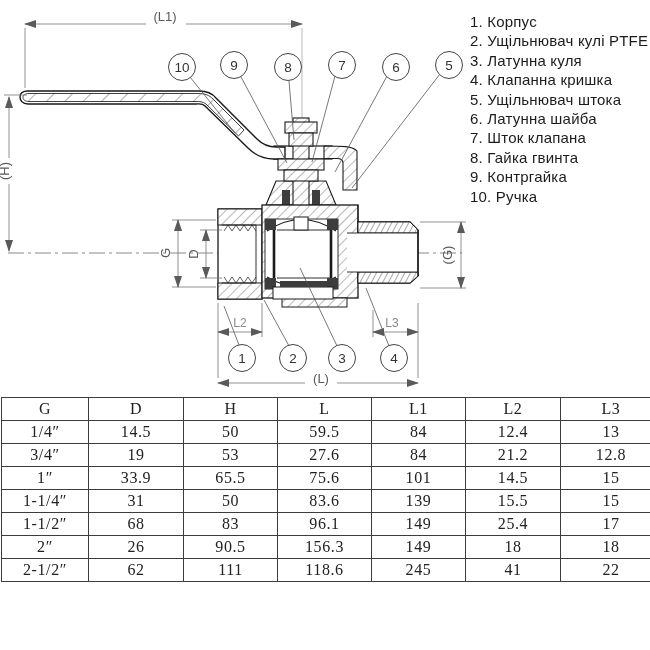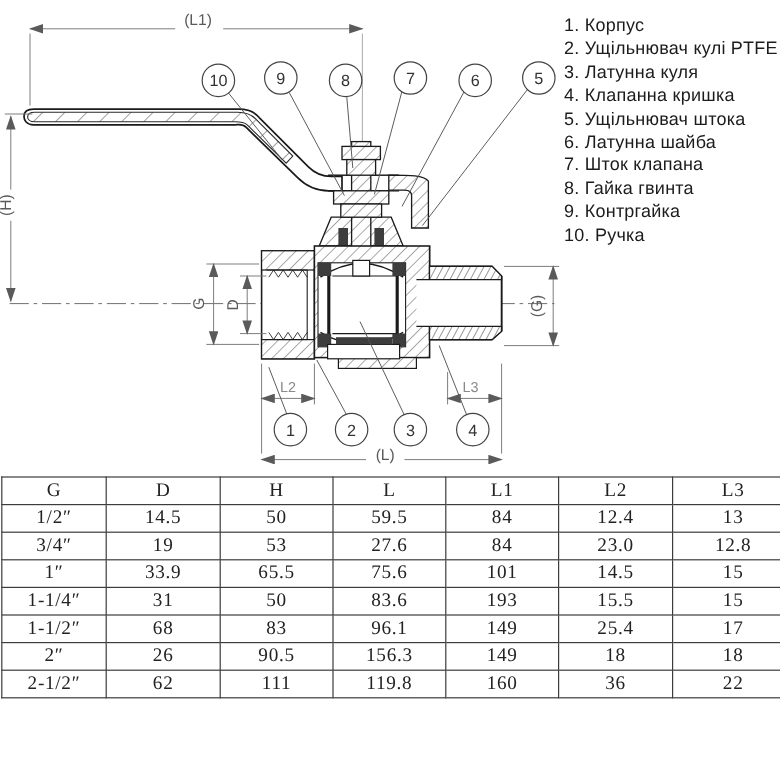--- a/index.html
+++ b/index.html
@@ -270,52 +270,52 @@
         <th>D</th>
         <th>H</th>
         <th>L</th>
         <th>L1</th>
         <th>L2</th>
         <th>L3</th>
       </tr>
     </thead>
     <tbody>
       <tr>
-        <td>1/2″</td>
+        <td>1/4″</td>
         <td>14.5</td>
         <td>50</td>
         <td>59.5</td>
         <td>84</td>
         <td>12.4</td>
         <td>13</td>
       </tr>
       <tr>
         <td>3/4″</td>
         <td>19</td>
         <td>53</td>
         <td>27.6</td>
         <td>84</td>
-        <td>23.0</td>
+        <td>21.2</td>
         <td>12.8</td>
       </tr>
       <tr>
         <td>1″</td>
         <td>33.9</td>
         <td>65.5</td>
         <td>75.6</td>
         <td>101</td>
         <td>14.5</td>
         <td>15</td>
       </tr>
       <tr>
         <td>1-1/4″</td>
         <td>31</td>
         <td>50</td>
         <td>83.6</td>
-        <td>193</td>
+        <td>139</td>
         <td>15.5</td>
         <td>15</td>
       </tr>
       <tr>
         <td>1-1/2″</td>
         <td>68</td>
         <td>83</td>
         <td>96.1</td>
         <td>149</td>
         <td>25.4</td>
@@ -327,20 +327,20 @@
         <td>90.5</td>
         <td>156.3</td>
         <td>149</td>
         <td>18</td>
         <td>18</td>
       </tr>
       <tr>
         <td>2-1/2″</td>
         <td>62</td>
         <td>111</td>
-        <td>119.8</td>
-        <td>160</td>
-        <td>36</td>
+        <td>118.6</td>
+        <td>245</td>
+        <td>41</td>
         <td>22</td>
       </tr>
     </tbody>
   </table>
 </div>
 
 </body></html>

